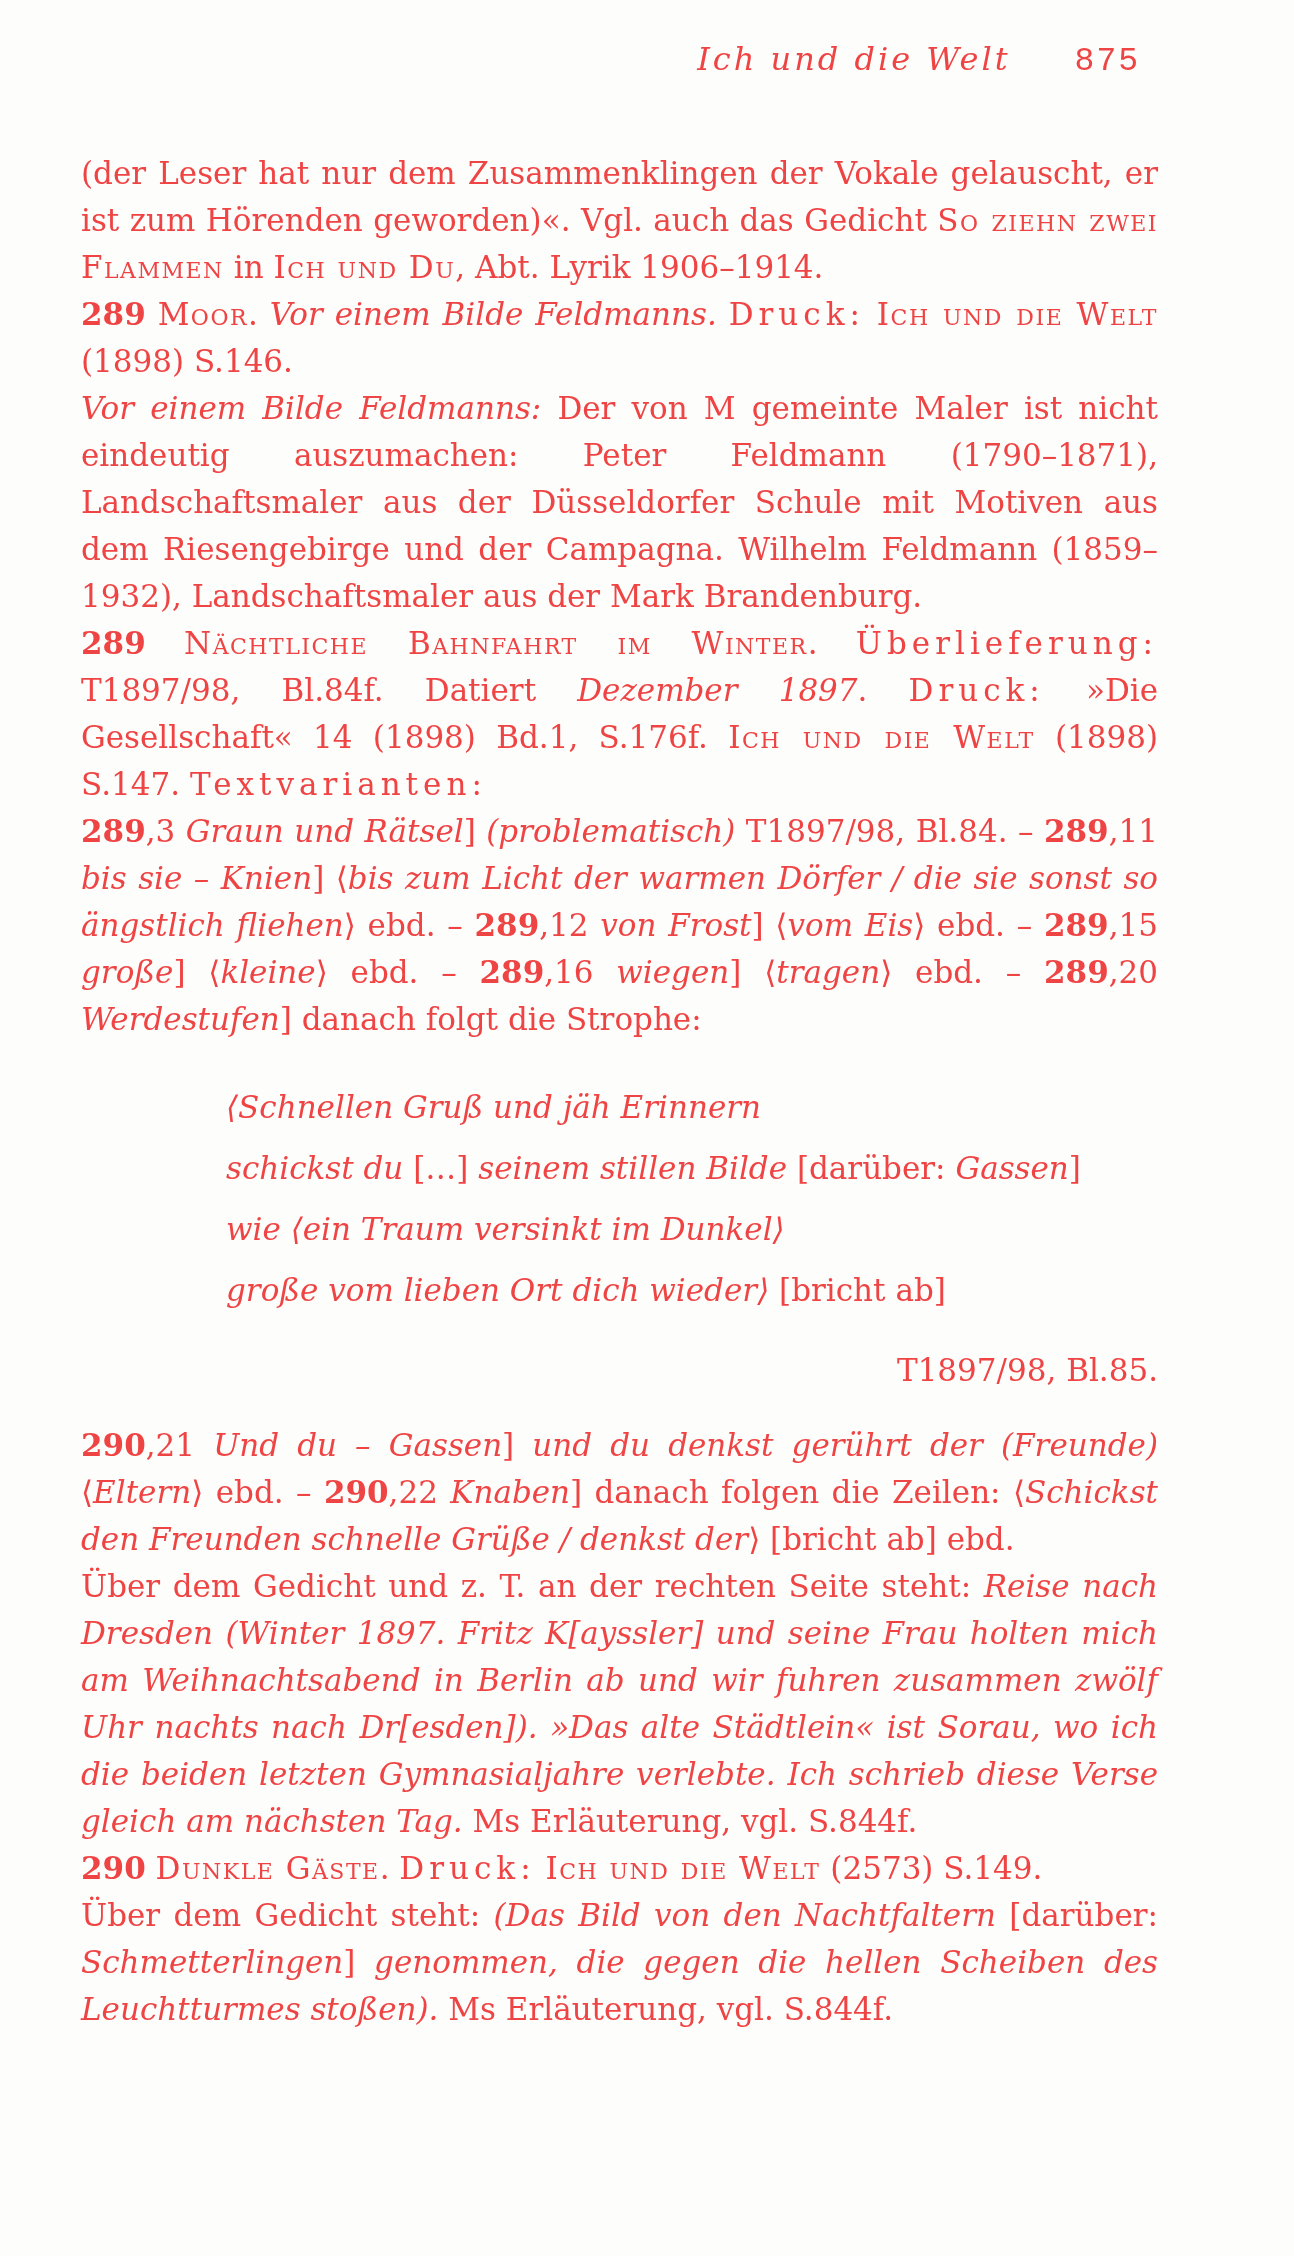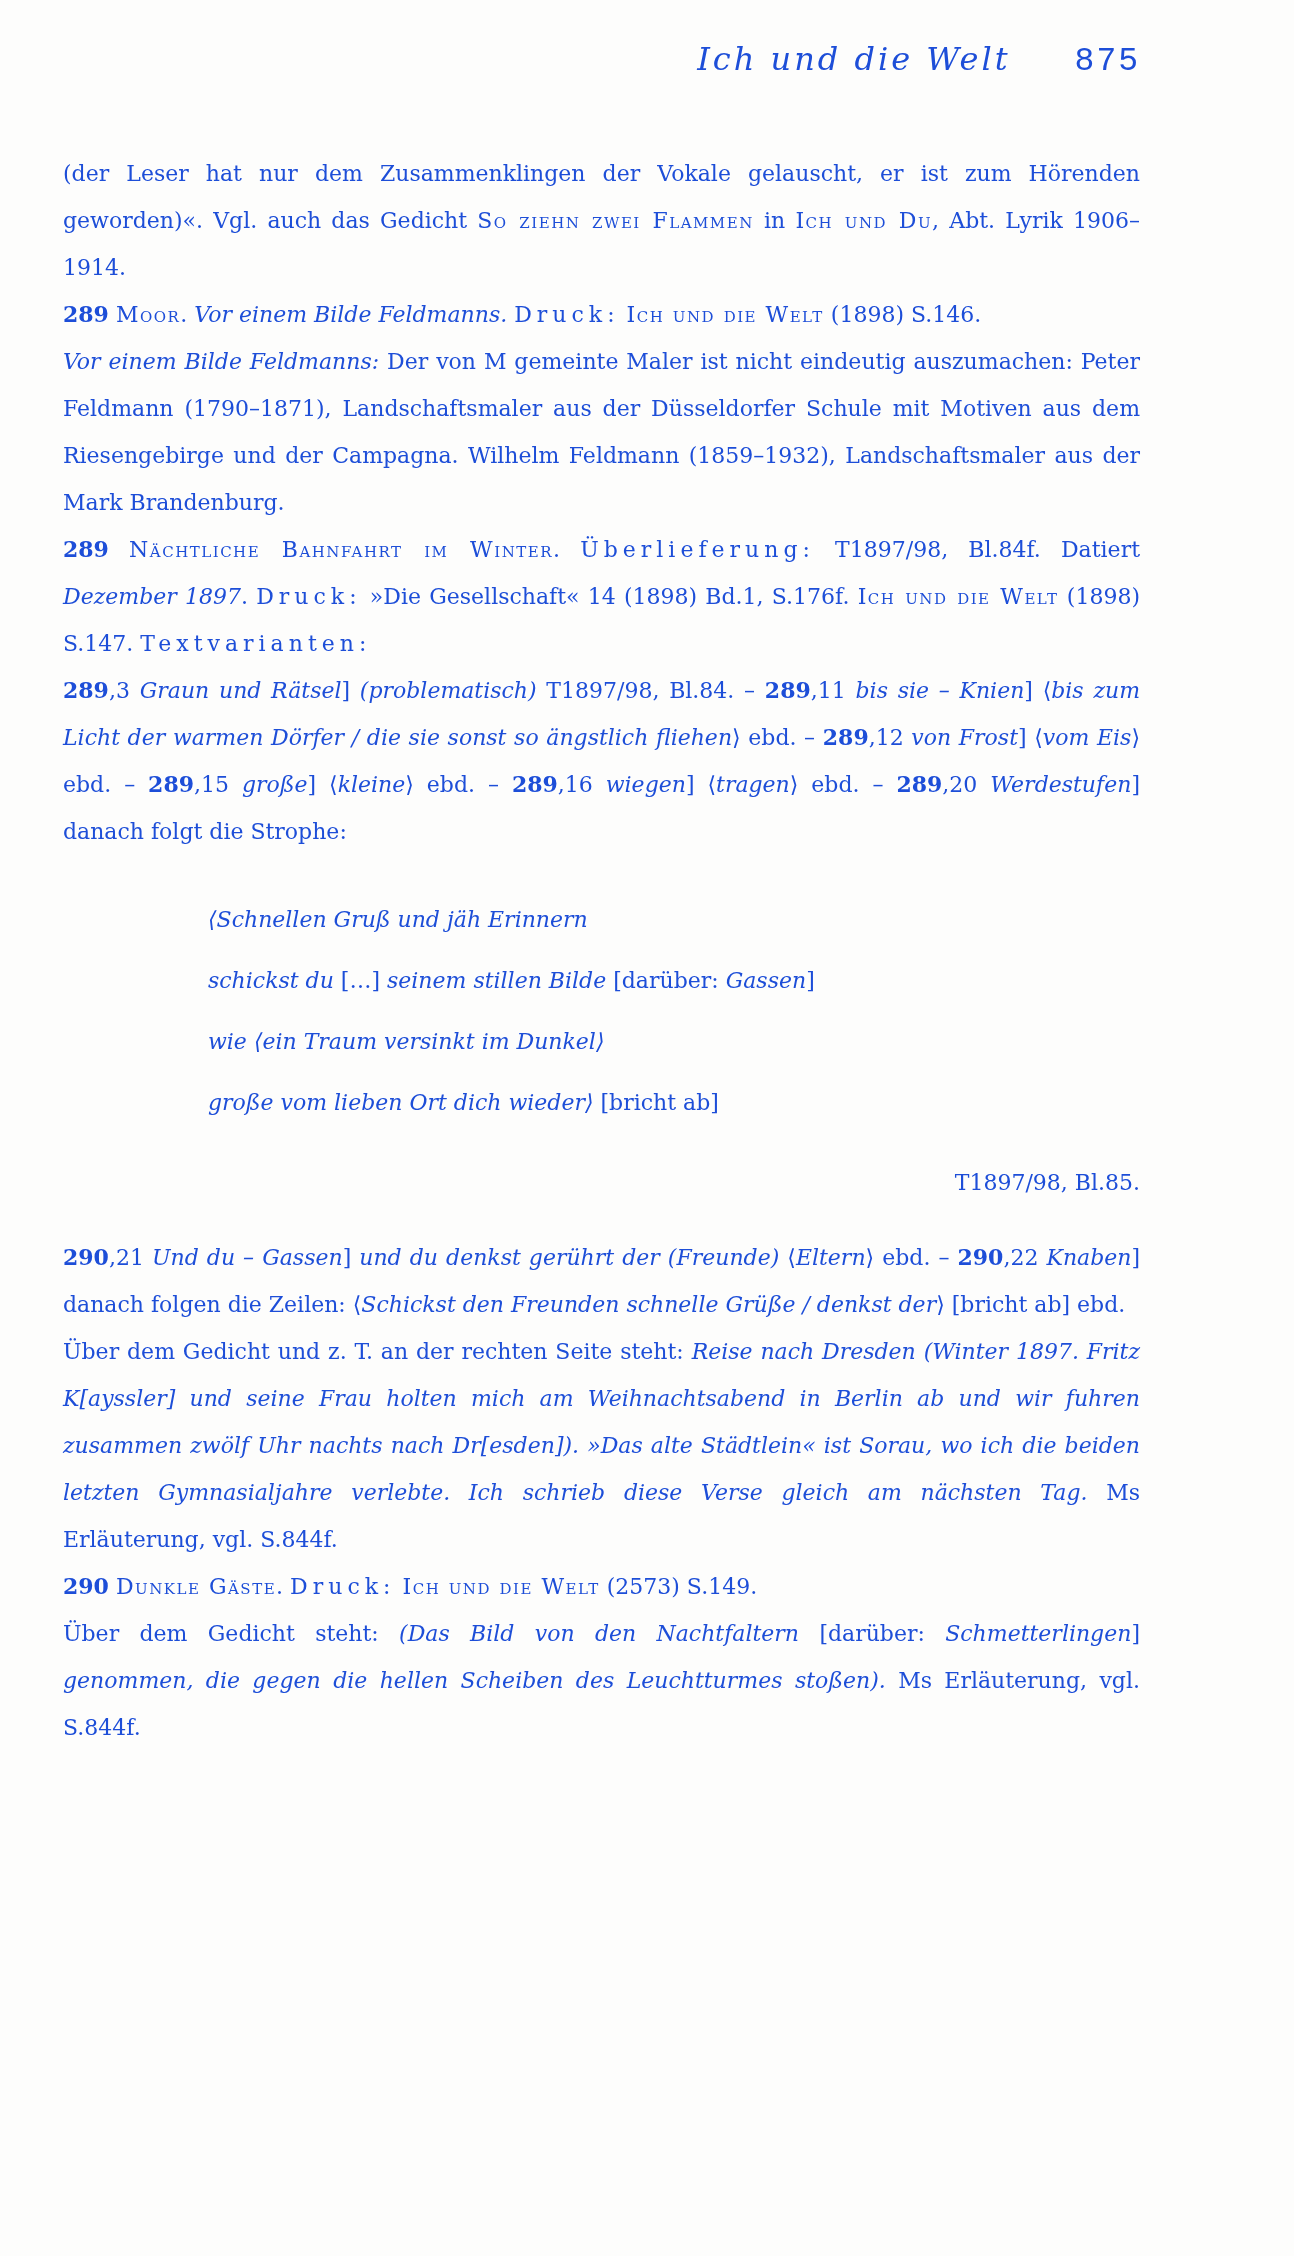--- a/index.html
+++ b/index.html
@@ -1,21 +1,21 @@
 <!DOCTYPE html>
 <html lang="de"><head>
 <meta charset="utf-8">
 <style>
   html, body { margin: 0; padding: 0; background: #ffffff; }
   .page {
     position: relative;
     width: 1294px;
     height: 2256px;
     background: #fdfdfc;
-    color: #1d4ed8;
+    color: #ef4444;
     font-family: "DejaVu Serif", "Liberation Serif", serif;
     overflow: hidden;
   }
   .page-header {
     position: absolute;
     top: 40px;
     left: 63px;
     width: 1077px;
     display: flex;
     justify-content: flex-end;
@@ -29,23 +29,23 @@
     white-space: nowrap;
   }
   .page-number {
     font-size: 33px;
     letter-spacing: 2px;
     font-family: Liberation Mono, monospace;
   }
   .text-block {
     position: absolute;
     top: 150px;
-    left: 63px;
+    left: 81px;
     width: 1077px;
-    font-size: 22px;
+    font-size: 31px;
     line-height: 47px;
     text-align: justify;
     hyphens: auto;
     -webkit-hyphens: auto;
   }
   .text-block p.para {
     margin: 0;
   }
   .seg-b  { font-weight: bold; }
   .seg-i  { font-style: italic; }

